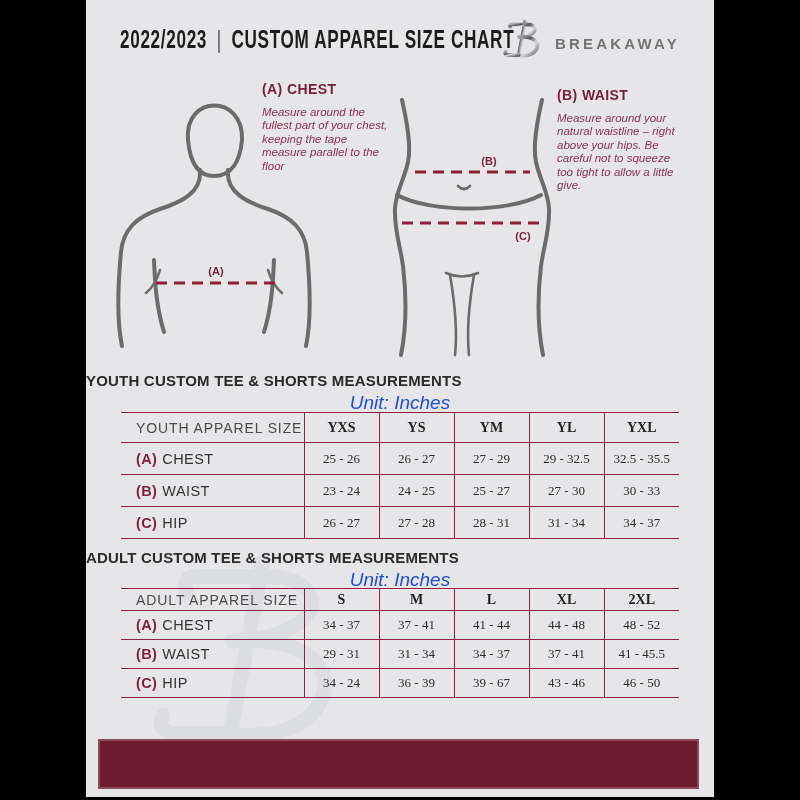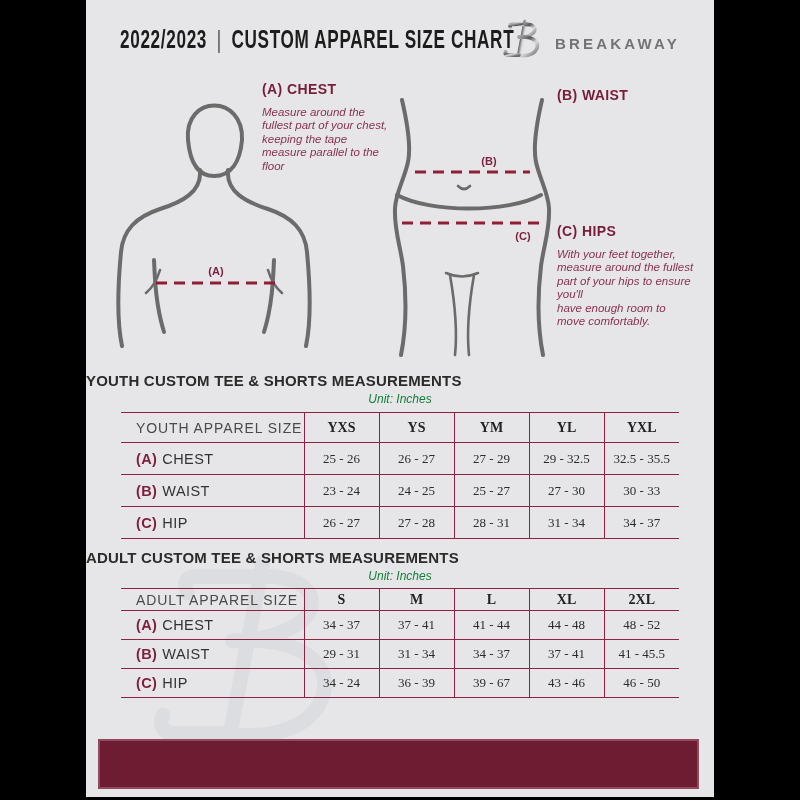--- a/index.html
+++ b/index.html
@@ -29,21 +29,21 @@
   .fig path{fill:none;stroke:#6b6b6b;}
   .fig .outline{stroke-width:4;stroke-linecap:round;stroke-linejoin:round;}
   .fig .thin{stroke-width:2.6;stroke-linecap:round;}
   .fig .dash{stroke:#8e1f37;stroke-width:3.2;stroke-dasharray:11 7;}
   .fig text{font-family:"Liberation Sans",sans-serif;font-size:11px;font-weight:bold;fill:#7c1f3d;}
 
   
   .sec-title{position:absolute;left:0;width:628px;text-align:left;font-weight:bold;
        font-size:15px;color:#2b2b2b;letter-spacing:.2px;}
   .sec-unit{position:absolute;left:0;width:628px;text-align:center;font-style:italic;
-       font-size:12px;color:#15803d;}
+       font-size:19px;color:#1d4ed8;}
 
   
   table.size-table{position:absolute;left:35px;width:558px;border-collapse:collapse;table-layout:fixed;}
   .size-table td{border-top:1.5px solid #8e2240;border-bottom:1.5px solid #8e2240;
        vertical-align:middle;overflow:hidden;}
   .size-table td + td{border-left:1.5px solid #8e2240;font-family:Liberation Serif, serif;}
   .size-table .corner{ text-align:left;padding-left:15px;font-size:14px;
        letter-spacing:.9px;color:#4a4a4a;}
   .size-table .size-col{text-align:center;font-weight:bold;font-size:14px;color:#222;}
   .size-table .rowlab{text-align:left;padding-left:15px;font-size:14.5px;color:#333;letter-spacing:.4px;}
@@ -110,25 +110,21 @@
     <path class="thin" d="M58,177 C62,200 66,228 63,257"></path>
     <path class="thin" d="M82,177 C78,200 74,228 77,257"></path>
   </svg>
 
   <div id="guide-a" class="guide">
     <div class="guide-h">(A) CHEST</div>
     <div class="guide-b">Measure around the fullest part of your chest, keeping the tape measure parallel to the floor</div>
   </div>
   <div id="guide-b" class="guide">
     <div class="guide-h">(B) WAIST</div>
-  </div>
-  <div id="guide-c" class="guide">
-    <div class="guide-h">(C) HIPS</div>
-    <div class="guide-b">With your feet together, measure around the fullest part of your hips to ensure you'll
-have enough room to move comfortably.</div>
+    <div class="guide-b">Measure around your natural waistline – right above your hips. Be careful not to squeeze too tight to allow a little give.</div>
   </div>
 
   <svg id="watermark" width="205" height="220" viewBox="0 0 50 54">
     <g stroke="#dcdde0" stroke-width="3.6" fill="none" stroke-linecap="round" stroke-linejoin="round">
       <path d="M29,4 L21,46"></path>
       <path d="M10.5,11.5 Q9,8 12,7.5 L31,7.5"></path>
       <path d="M29,7.5 C41,7 45,15 36.5,19.8 C31.5,22.5 26,23.3 21.5,23.3"></path>
       <path d="M21.5,23.3 C37,22 47,28.5 43.5,37.5 C40,45.5 30,47.5 19,46"></path>
       <path d="M4.5,41.5 Q3,45 6.5,46 L21,46"></path>
     </g>

